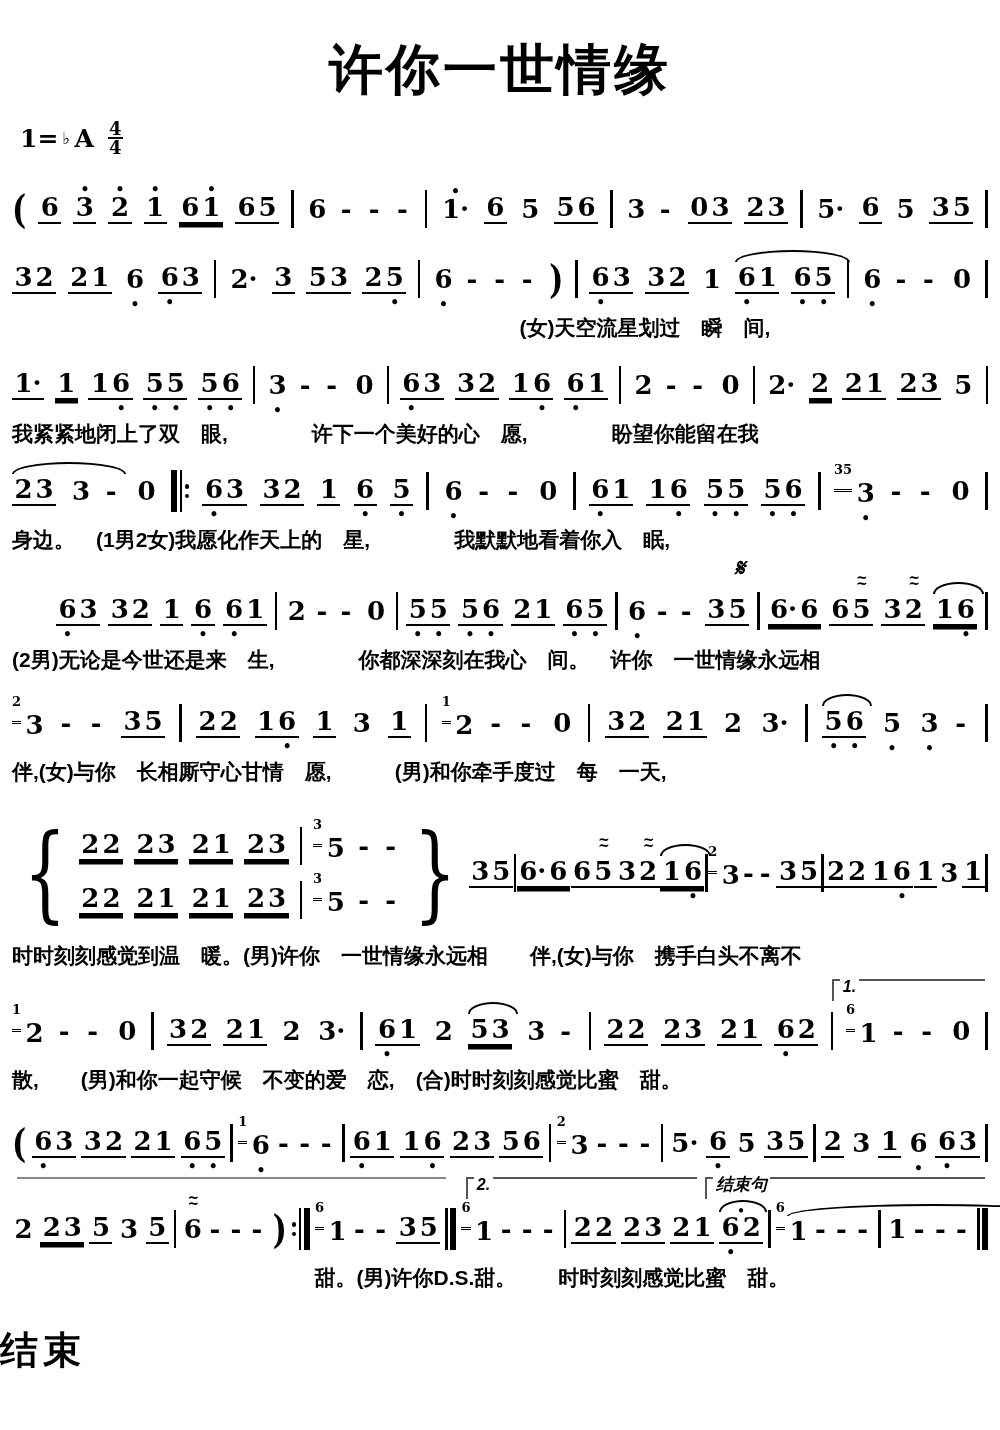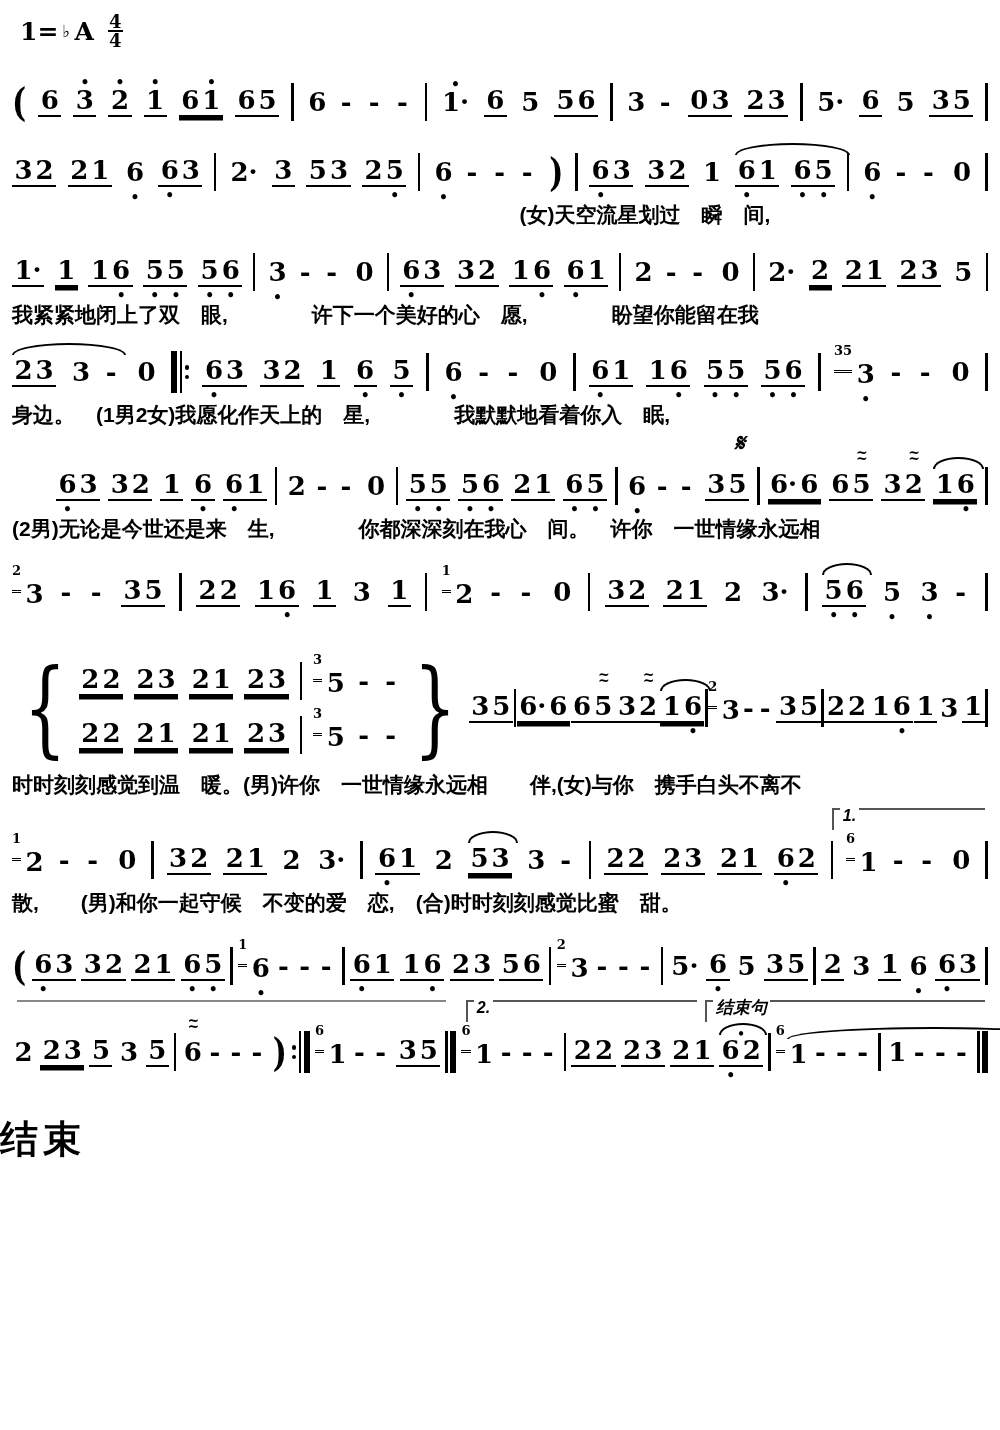--- a/index.html
+++ b/index.html
@@ -36,21 +36,21 @@
   .dash{width:16px;text-align:center;}
 
   .bl{width:2.5px;height:38px;background:#000;}
   .bgroup{display:flex;align-items:center;gap:2.5px;height:42px;}
   .thick{width:6px;height:42px;background:#000;}
   .thin{width:2.5px;height:42px;background:#000;}
   .rdots{display:flex;flex-direction:column;gap:5px;}
   .rdots i{width:4.5px;height:4.5px;background:#000;border-radius:50%;}
 
   .lyr{font-family:"Liberation Sans",sans-serif;font-size:21px;font-weight:bold;line-height:26px;
-       white-space:pre;margin-top:2px;}
+       white-space:pre;margin-top:8px;}
 
   .brace{font-size:104px;font-weight:normal;line-height:0.85;transform:scaleX(0.65);}
   .vcol{display:flex;flex-direction:column;gap:16px;}
   .vrow{display:flex;align-items:center;gap:11px;}
   .sys-voices{height:124px;}
 
   .segno{position:absolute;font-size:24px;font-weight:bold;font-style:italic;top:-30px;
          font-family:"DejaVu Serif",serif;}
   .ov{position:absolute;height:20px;border-top:2.5px solid #555;border-left:2.5px solid #555;top:-24px;}
   .ov.noleft{border-left:none;border-top-color:#888;}
@@ -58,20 +58,21 @@
            font-family:"Liberation Sans",sans-serif;background:#fff;padding:0 3px;line-height:18px;}
   .ov .lbl.cjk{font-style:italic;font-size:17px;}
 
   .footer{font-size:38px;font-weight:bold;letter-spacing:5px;margin-top:34px;
           font-family:Liberation Serif, serif;}
 </style>
 </head>
 <body>
 
 <div class="sheet">
+  <div class="title">许你一世情缘</div>
 
   <div class="keysig">
     <span>1=</span>
       <sup>♭</sup>
       <span>A</span>
     <span class="ts">
       <span>4</span>
       <span class="l"></span>
       <span>4</span>
     </span>
@@ -732,20 +733,21 @@
             </span>
           </span>
           <span class="tok u0">
             <span class="segs">
               <span class="seg">3<span class="ld">•</span></span>
             </span>
           </span>
           <span class="tok dash">-</span>
           <span class="bl"></span>
         </div>
+        <div class="lyr">伴,(女)与你　长相厮守心甘情　愿,　　　(男)和你牵手度过　每　一天,</div>
       </div>
       <div class="sysblock" style="margin-top: 26px;">
         <div class="sys sys-voices">
           <span class="brace">{</span>
           <div class="vcol">
             <div class="vrow">
               <span class="tok u2">
                 <span class="segs">
                   <span class="seg">2</span>
                   <span class="seg">2</span>
@@ -1273,17 +1275,18 @@
             </span>
           </span>
           <span class="tok dash">-</span>
           <span class="tok dash">-</span>
           <span class="tok dash">-</span>
           <span class="bgroup">
             <span class="thin"></span>
             <span class="thick"></span>
           </span>
         </div>
+        <div class="lyr" style="margin-left: 31%;">甜。(男)许你D.S.甜。　　时时刻刻感觉比蜜　甜。</div>
       </div>
     </div>
 
   <div class="footer">结束</div>
 </div>
 
 </body></html>

